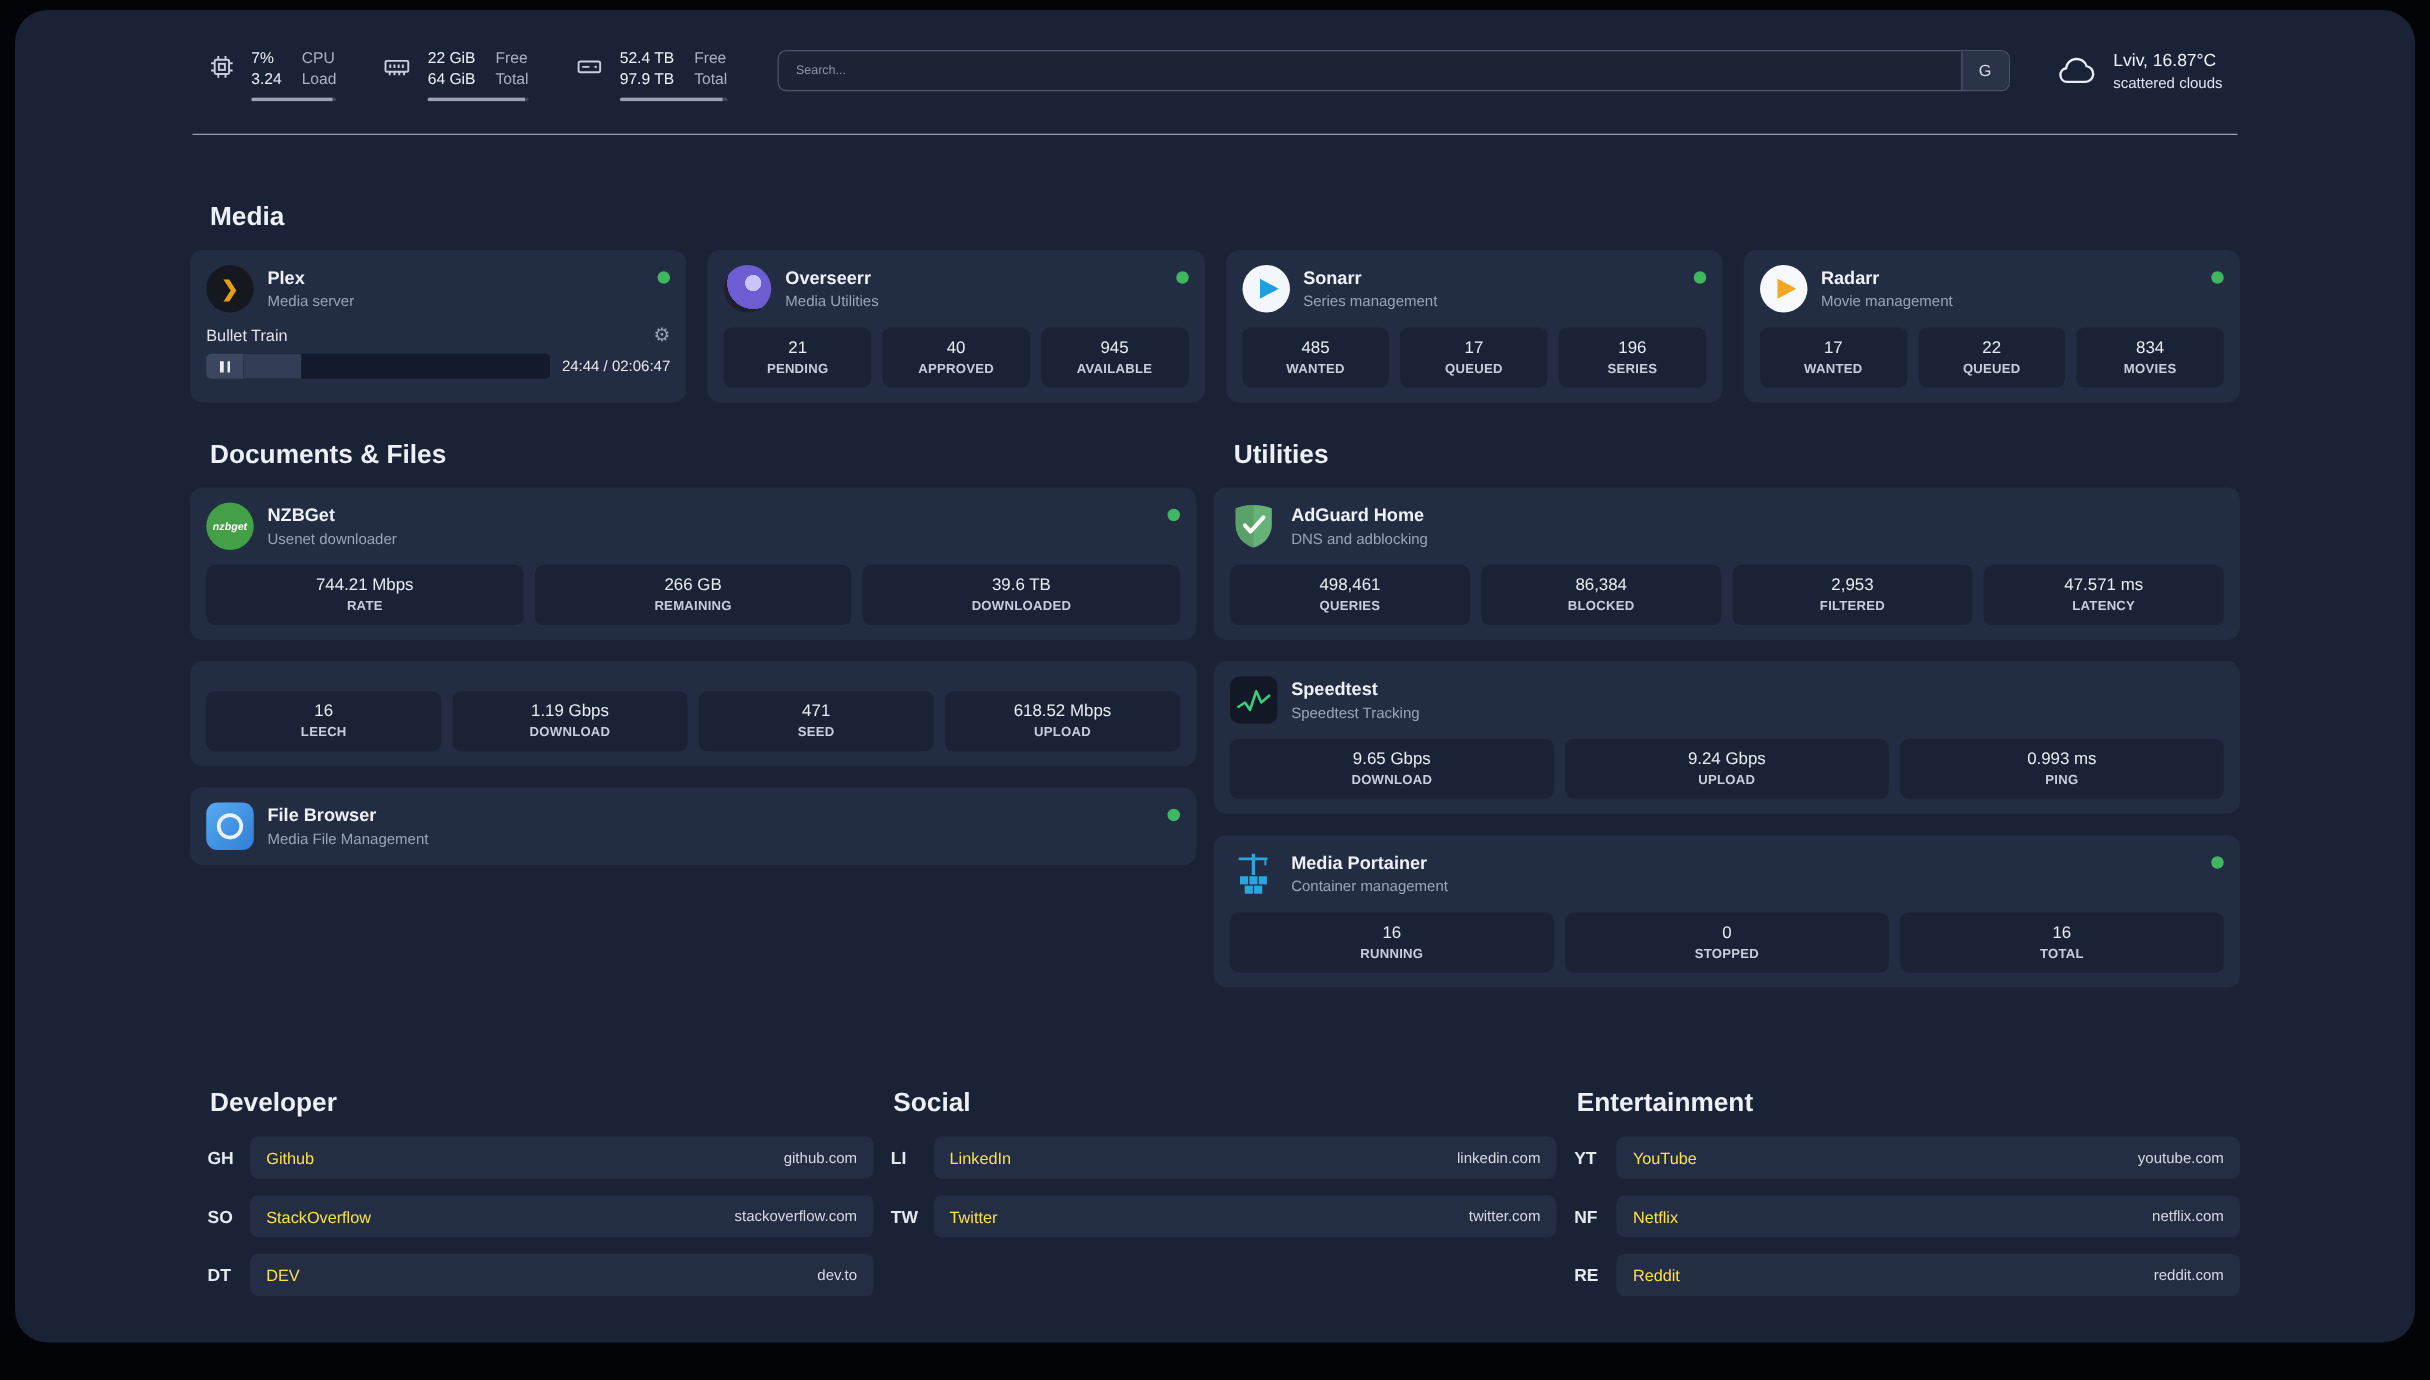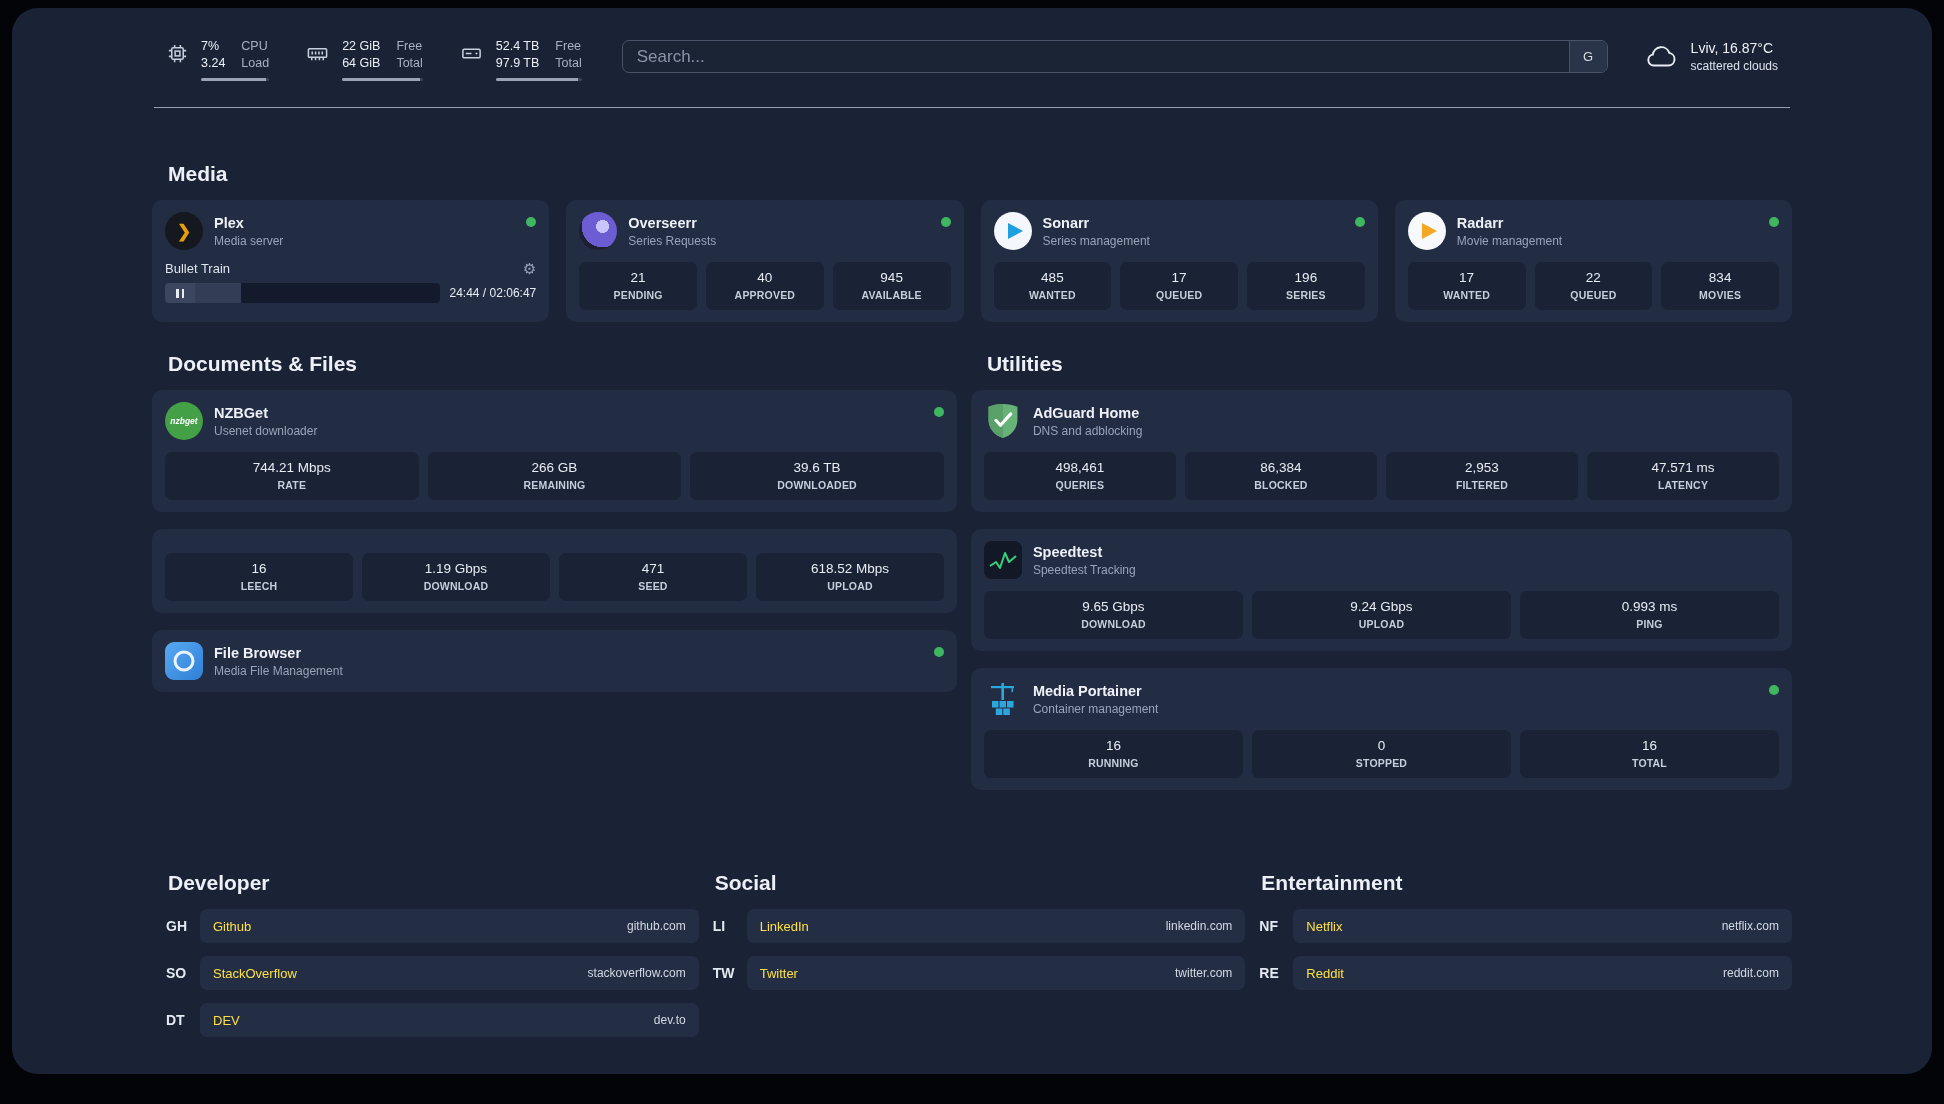--- a/index.html
+++ b/index.html
@@ -18,21 +18,21 @@
   .metric-vals { color: #edf0f6; }
   .metric-labs { color: #a8b1c3; }
   .metric-bar { height: 3px; background: #39435a; border-radius: 2px; margin-top: 6px;
     overflow: hidden; position: relative; }
   .metric-bar i { position: absolute; left: 0; top: 0; bottom: 0; background: #9ba4b6; display: block; }
   .bar-cpu i { width: 96%; } .bar-ram i { width: 96%; } .bar-disk i { width: 96%; }
 
   .search { flex: 1; display: flex; height: 33px; margin: 2px 36px 0 4px;
     border: 1px solid #4a5468; border-radius: 7px; background: #1b2435; overflow: hidden; }
   .search input { flex: 1; background: transparent; border: 0; outline: none;
-    color: #d946ef; font-size: 17px; padding: 0 14px; font-family: "Liberation Sans", sans-serif; }
+    color: #d946ef; font-size: 10px; padding: 0 14px; font-family: "Liberation Sans", sans-serif; }
   .search input::placeholder { color: #8b94a8; }
   .search-btn { width: 38px; display: flex; align-items: center; justify-content: center;
     background: #2a3449; border-left: 1px solid #4a5468; color: #d7dce8; font-size: 13px; cursor: pointer; }
 
   .weather { display: flex; gap: 13px; align-items: center; margin-top: 2px; cursor: pointer; }
   .weather-loc { font-size: 14px; color: #eef1f7; }
   .weather-cond { font-size: 12px; color: #dde3ee; margin-top: 3px; }
 
   .divider { border-top: 1.5px solid #97a0b1; margin: 26px 2px 0; }
 
@@ -223,21 +223,21 @@
               <span class="player-time">24:44 / 02:06:47</span>
             </div>
           </div>
         </div>
 
         <div class="card">
           <div class="card-header">
             <span class="app-icon icon-overseerr"></span>
             <div class="app-titles">
               <div class="app-name">Overseerr</div>
-              <div class="app-desc">Series Requests</div>
+              <div class="app-desc">Media Utilities</div>
             </div>
             <span class="status-dot"></span>
           </div>
           <div class="stats">
             <div class="stat">
               <div class="stat-value">21</div>
               <div class="stat-label">PENDING</div>
             </div>
             <div class="stat">
               <div class="stat-value">40</div>
@@ -513,20 +513,27 @@
           <span class="bm-pill">
               <span class="bm-name">Twitter</span>
               <span class="bm-url">twitter.com</span>
             </span>
         </div>
       </section>
 
       <section>
         <h2 class="section-title">Entertainment</h2>
         <div class="bm-item">
+          <span class="bm-abbr">YT</span>
+          <span class="bm-pill">
+              <span class="bm-name">YouTube</span>
+              <span class="bm-url">youtube.com</span>
+            </span>
+        </div>
+        <div class="bm-item">
           <span class="bm-abbr">NF</span>
           <span class="bm-pill">
               <span class="bm-name">Netflix</span>
               <span class="bm-url">netflix.com</span>
             </span>
         </div>
         <div class="bm-item">
           <span class="bm-abbr">RE</span>
           <span class="bm-pill">
               <span class="bm-name">Reddit</span>

